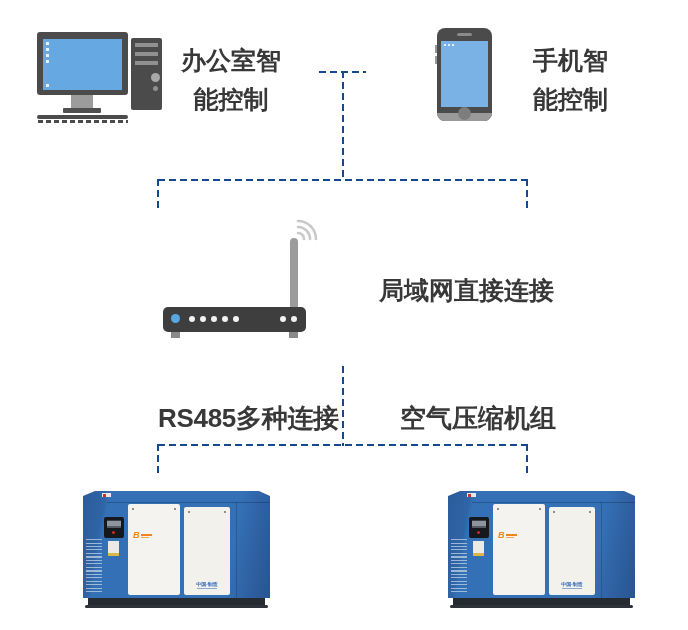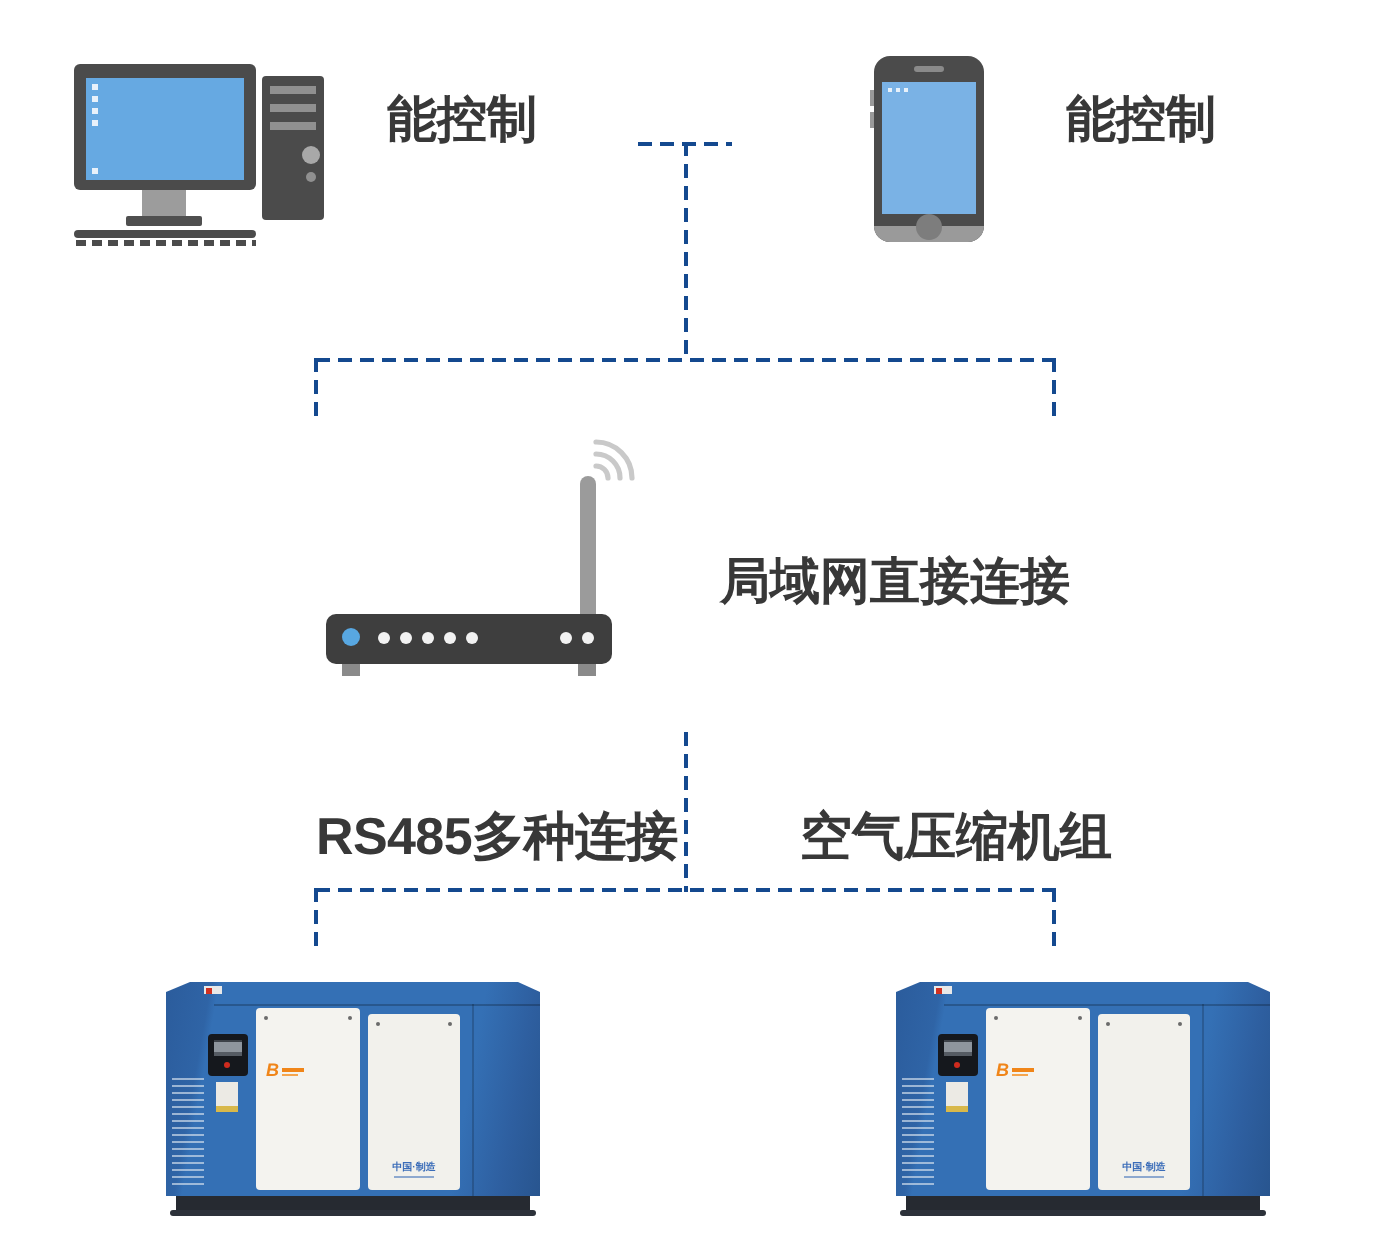--- a/index.html
+++ b/index.html
@@ -101,36 +101,38 @@
   <div class="abs tower">
     <div class="abs slot" style="top:5px"></div>
     <div class="abs slot" style="top:14px"></div>
     <div class="abs slot" style="top:23px"></div>
     <div class="abs tower-circle"></div>
     <div class="abs tower-dot"></div>
   </div>
 </div>
 
 <div class="abs lbl lbl2" style="left:167px; top:41px; width:128px;">
+  <div>办公室智</div>
   <div>能控制</div>
 </div>
 
 <div class="abs phone">
   <div class="abs phone-body"></div>
   <div class="abs phone-bottom"></div>
   <div class="abs phone-btn1"></div>
   <div class="abs phone-btn2"></div>
   <div class="abs phone-spk"></div>
   <div class="abs phone-screen">
     <div class="abs phone-dots"></div>
   </div>
   <div class="abs phone-home"></div>
 </div>
 
 <div class="abs lbl lbl2" style="left:508px; top:41px; width:125px;">
+  <div>手机智</div>
   <div>能控制</div>
 </div>
 
 <div class="abs dash-h" style="left:319px; top:71px; width:47px;"></div>
 <div class="abs dash-v" style="left:342px; top:71px; height:110px;"></div>
 <div class="abs dash-h" style="left:158px; top:179px; width:369px;"></div>
 <div class="abs dash-v" style="left:157px; top:179px; height:31px;"></div>
 <div class="abs dash-v" style="left:526px; top:179px; height:31px;"></div>
 <div class="abs dash-v" style="left:342px; top:366px; height:80px;"></div>
 <div class="abs dash-h" style="left:158px; top:444px; width:369px;"></div>
@@ -150,21 +152,21 @@
   <div class="abs led-blue"></div>
   <div class="abs led-w" style="left:26px;"></div>
   <div class="abs led-w" style="left:37px;"></div>
   <div class="abs led-w" style="left:48px;"></div>
   <div class="abs led-w" style="left:59px;"></div>
   <div class="abs led-w" style="left:70px;"></div>
   <div class="abs led-w" style="left:117px;"></div>
   <div class="abs led-w" style="left:128px;"></div>
 </div>
 
-<div class="abs lbl lbl1" style="left:360px; top:277px;">局域网直接连接</div>
+<div class="abs lbl lbl1" style="left:379px; top:277px;font-family:Liberation Serif, serif;">局域网直接连接</div>
 
 <div class="abs lbl lblb" style="left:158px; top:404px; letter-spacing:-0.3px;">RS485多种连接</div>
 <div class="abs lbl lblb" style="left:368px; top:404px;margin-left:32px;">空气压缩机组</div>
 
 <div class="abs compressor comp-left">
   <div class="abs c-body"></div>
   <div class="abs c-seam-h"></div>
   <div class="abs c-seam-v"></div>
   <div class="abs c-grille"></div>
   <div class="abs c-screen">

